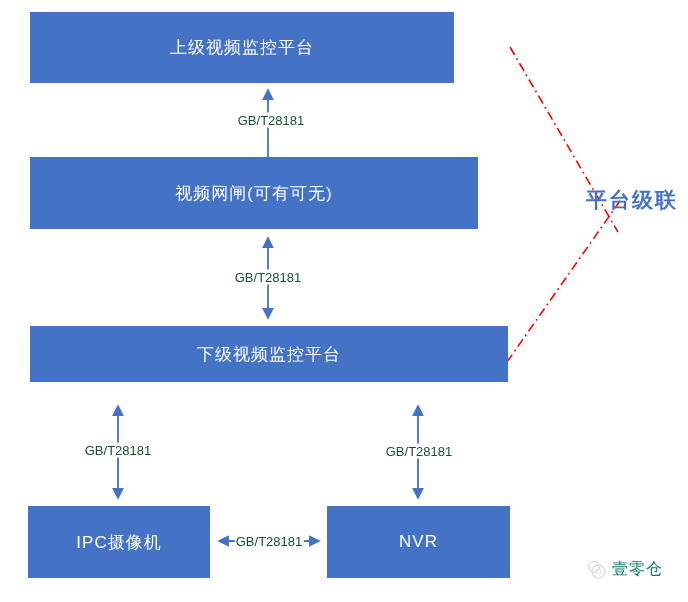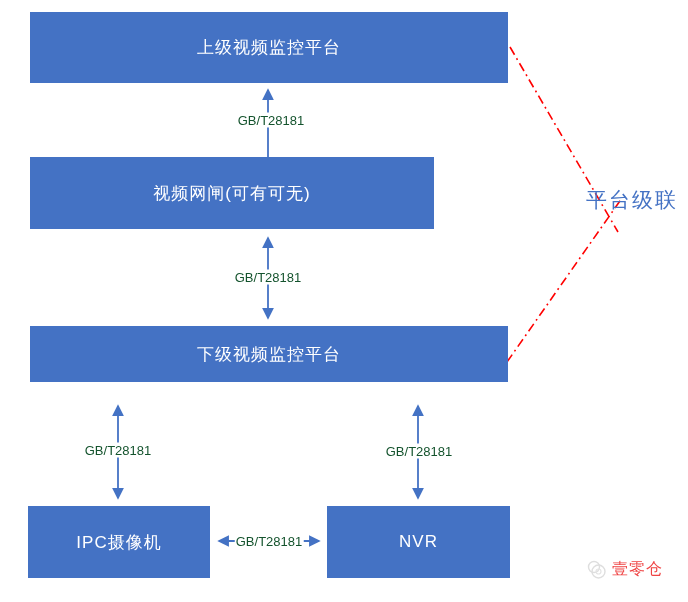--- a/index.html
+++ b/index.html
@@ -28,22 +28,22 @@
     background: #4472C4;
     color: #ffffff;
     display: flex;
     align-items: center;
     justify-content: center;
     font-size: 17px;
     letter-spacing: 1px;
     text-align: center;
     box-sizing: border-box;
   }
-  .node-upper    { left: 30px;  top: 12px;  width: 478px; height: 71px; }
-  .node-gateway  { left: 30px;  top: 157px; width: 404px; height: 72px; }
+  .node-upper    { left: 30px;  top: 12px;  width: 424px; height: 71px; }
+  .node-gateway  { left: 30px;  top: 157px; width: 448px; height: 72px; }
   .node-lower    { left: 30px;  top: 326px; width: 478px; height: 56px; }
   .node-ipc      { left: 28px;  top: 506px; width: 182px; height: 72px; align-items: center; }
   .node-nvr      { left: 327px; top: 506px; width: 183px; height: 72px; }
   .conn-label {
     position: absolute;
     transform: translate(-50%, -50%);
     background: #ffffff;
     color: #14532d;
     font-size: 13px;
     line-height: 15px;
@@ -57,29 +57,30 @@
   .lbl-5 { left: 269px; top: 541px; }
   .cascade-annotation {
     position: absolute;
     left: 632px;
     top: 200px;
     transform: translate(-50%, -50%);
     color: #4472C4;
     font-size: 21px;
     letter-spacing: 2px;
     white-space: nowrap;
+    font-weight: bold;
   }
   .watermark {
     position: absolute;
     left: 586px;
     top: 559px;
     display: flex;
     align-items: center;
     gap: 5px;
-    color: #ef4444;
+    color: #0f766e;
     font-size: 16px;
     letter-spacing: 1px;
     white-space: nowrap;
     text-align: center;
   }
   .watermark .logo {
     width: 21px;
     height: 21px;
   }
 </style>

